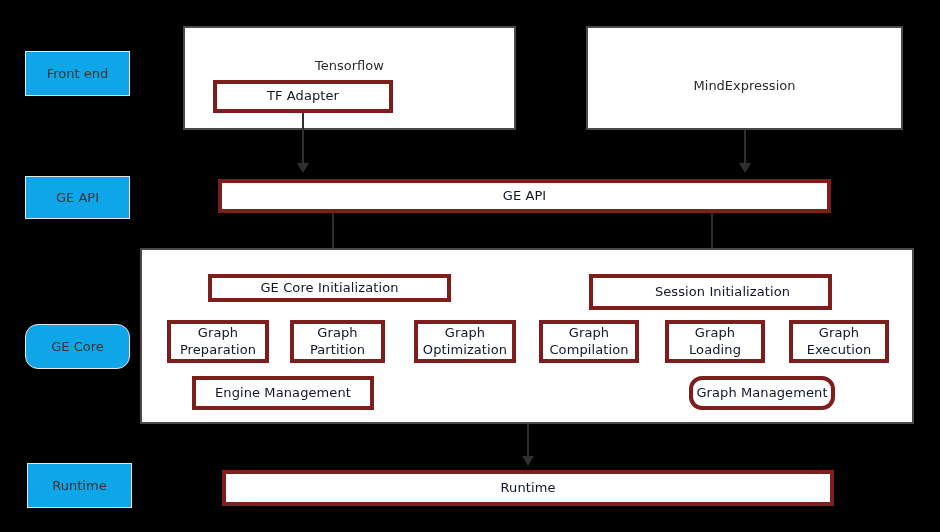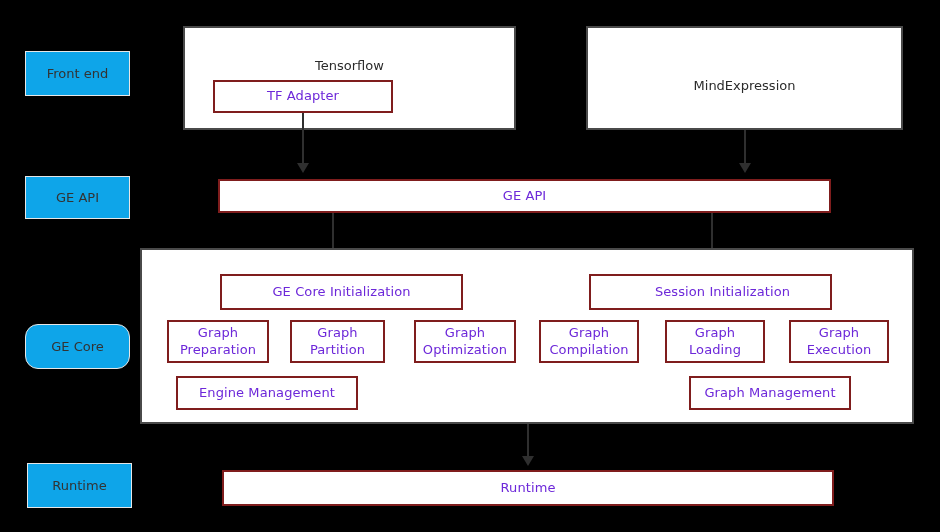--- a/index.html
+++ b/index.html
@@ -11,26 +11,26 @@
     position: relative;
     width: 940px;
     height: 532px;
     background: #000000;
     font-family: "DejaVu Sans", "Liberation Sans", sans-serif;
     overflow: hidden;
   }
   .box {
     position: absolute;
     background: #ffffff;
-    border: 2px solid #7f1d1d;
+    border: 4px solid #7f1d1d;
     box-sizing: border-box;
     display: flex;
     align-items: center;
     justify-content: center;
-    color: #6d28d9;
+    color: #0f172a;
     font-size: 13px;
     line-height: 1.25;
     text-align: center;
     white-space: pre-line;
     letter-spacing: 0.1px;
   }
   
   .stage-label {
     position: absolute;
     background: #0ea5e9;
@@ -111,37 +111,37 @@
   <div class="box" style="left:218px; top:179px; width:613px; height:34px;">GE API</div>
 
   <div class="vline" style="left:332px; top:213px; height:52px;"></div>
   <div class="arrowhead" style="left:327px; top:263px;"></div>
 
   <div class="vline" style="left:711px; top:213px; height:52px;"></div>
   <div class="arrowhead" style="left:706px; top:263px;"></div>
 
   <div class="panel" style="left:140px; top:248px; width:774px; height:176px;"></div>
 
-  <div class="box" style="left:220px; top:274px; width:243px; height:36px;">GE Core Initialization</div>
+  <div class="box" style="left:208px; top:274px; width:243px; height:28px;">GE Core Initialization</div>
   <div class="box" style="left:589px; top:274px; width:243px; height:36px;padding-left:24px;">Session Initialization</div>
 
   <div class="box" style="left:167px; top:320px; width:102px; height:43px;">Graph
 Preparation</div>
   <div class="box" style="left:290px; top:320px; width:95px; height:43px;">Graph
 Partition</div>
   <div class="box" style="left:414px; top:320px; width:102px; height:43px;">Graph
 Optimization</div>
   <div class="box" style="left:539px; top:320px; width:100px; height:43px;">Graph
 Compilation</div>
   <div class="box" style="left:665px; top:320px; width:100px; height:43px;">Graph
 Loading</div>
   <div class="box" style="left:789px; top:320px; width:100px; height:43px;">Graph
 Execution</div>
 
-  <div class="box" style="left:176px; top:376px; width:182px; height:34px;">Engine Management</div>
-  <div class="box" style="left:689px; top:376px; width:162px; height:34px;">Graph Management</div>
+  <div class="box" style="left:192px; top:376px; width:182px; height:34px;">Engine Management</div>
+  <div class="box" style="left:689px; top:376px; width:146px; height:34px;border-radius:13px;">Graph Management</div>
 
   <div class="vline" style="left:527px; top:424px; height:34px;"></div>
   <div class="arrowhead" style="left:522px; top:456px;"></div>
 
   <div class="box" style="left:222px; top:470px; width:612px; height:36px;">Runtime</div>
 
 </div>
 
 </body></html>

